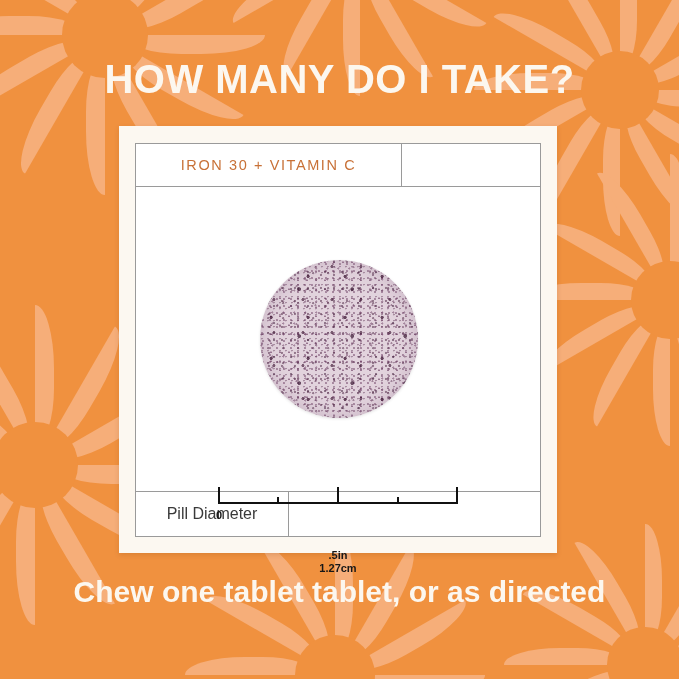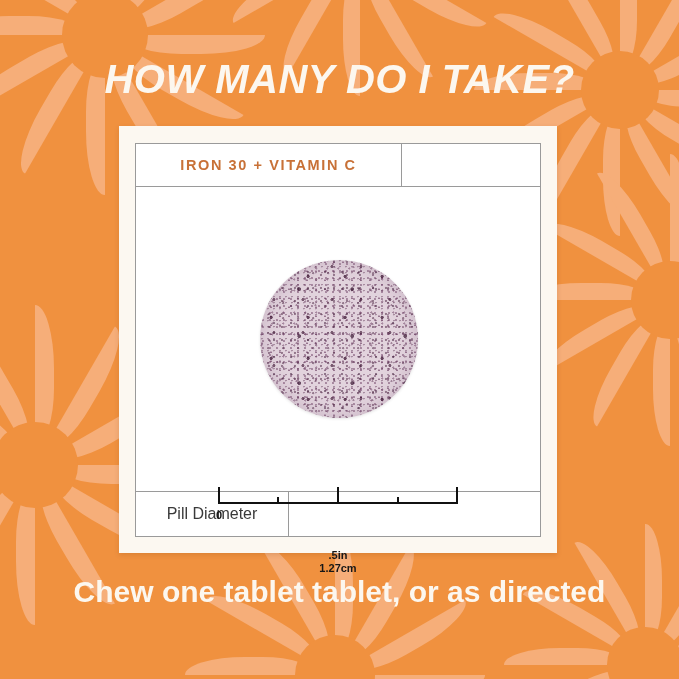--- a/index.html
+++ b/index.html
@@ -64,21 +64,20 @@
     left: 0;
     right: 0;
     top: 56px;
     text-align: center;
     color: #FCF7EF;
     font-size: 40px;
     line-height: 46px;
     font-weight: 700;
     letter-spacing: 0.5px;
     white-space: nowrap;
-    font-style: italic;
   }
 
   
   .card {
     position: absolute;
     left: 119px;
     top: 126px;
     width: 438px;
     height: 427px;
     background: #FCF8F1;
@@ -102,21 +101,21 @@
     display: flex;
     height: 42px;
     flex: 0 0 42px;
     border-bottom: 1px solid #9a9a9a;
   }
   .label-header .cell {
     display: flex;
     align-items: center;
     justify-content: center;
     color: #C87137;
-    font-weight: 700;
+    font-weight: 400;
     font-size: 14.5px;
     letter-spacing: 1.6px;
     white-space: nowrap;
   }
   .label-header .cell-name {
     flex: 0 0 265px;
     border-right: 1px solid #9a9a9a;
   }
   .label-header .cell-flavor {
     flex: 1 1 auto;

